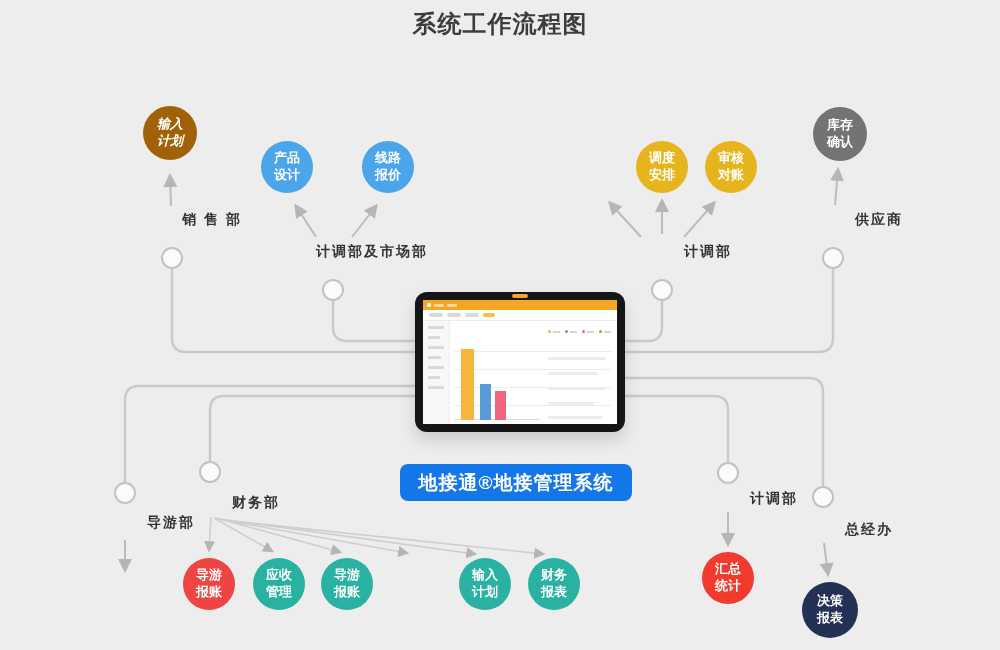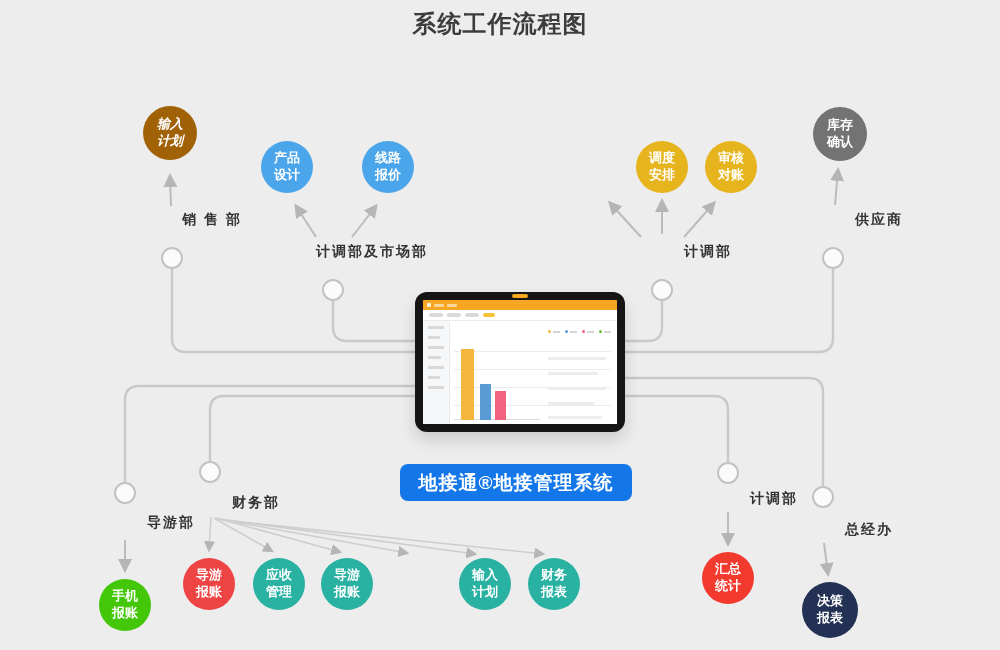--- a/index.html
+++ b/index.html
@@ -127,23 +127,20 @@
     </div>
   <div class="bubble" style="left: 636px; top: 141px; width: 52px; height: 52px; background: rgb(230, 180, 29);">
       <span class="blabel">调度安排</span>
     </div>
   <div class="bubble" style="left: 705px; top: 141px; width: 52px; height: 52px; background: rgb(230, 180, 29);">
       <span class="blabel">审核对账</span>
     </div>
   <div class="bubble" style="left: 813px; top: 107px; width: 54px; height: 54px; background: #737373;">
       <span class="blabel">库存确认</span>
     </div>
-  <div class="bubble" style="left: 99px; top: 579px; width: 52px; height: 52px; background: rgb(67, 199, 8);">
-      <span class="blabel">手机报账</span>
-    </div>
   <div class="bubble" style="left: 183px; top: 558px; width: 52px; height: 52px; background: #ef4444;">
       <span class="blabel">导游报账</span>
     </div>
   <div class="bubble" style="left: 253px; top: 558px; width: 52px; height: 52px; background: rgb(41, 178, 162);">
       <span class="blabel">应收管理</span>
     </div>
   <div class="bubble" style="left: 321px; top: 558px; width: 52px; height: 52px; background: rgb(41, 178, 162);">
       <span class="blabel">导游报账</span>
     </div>
   <div class="bubble" style="left: 459px; top: 558px; width: 52px; height: 52px; background: rgb(41, 178, 162);">

